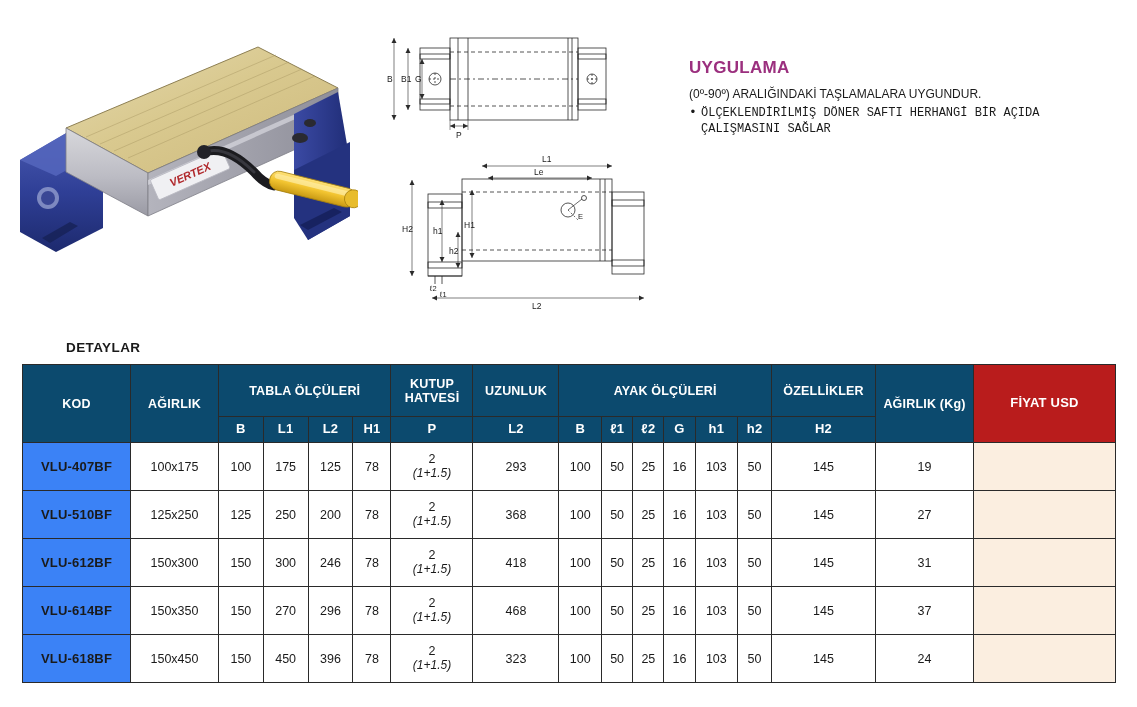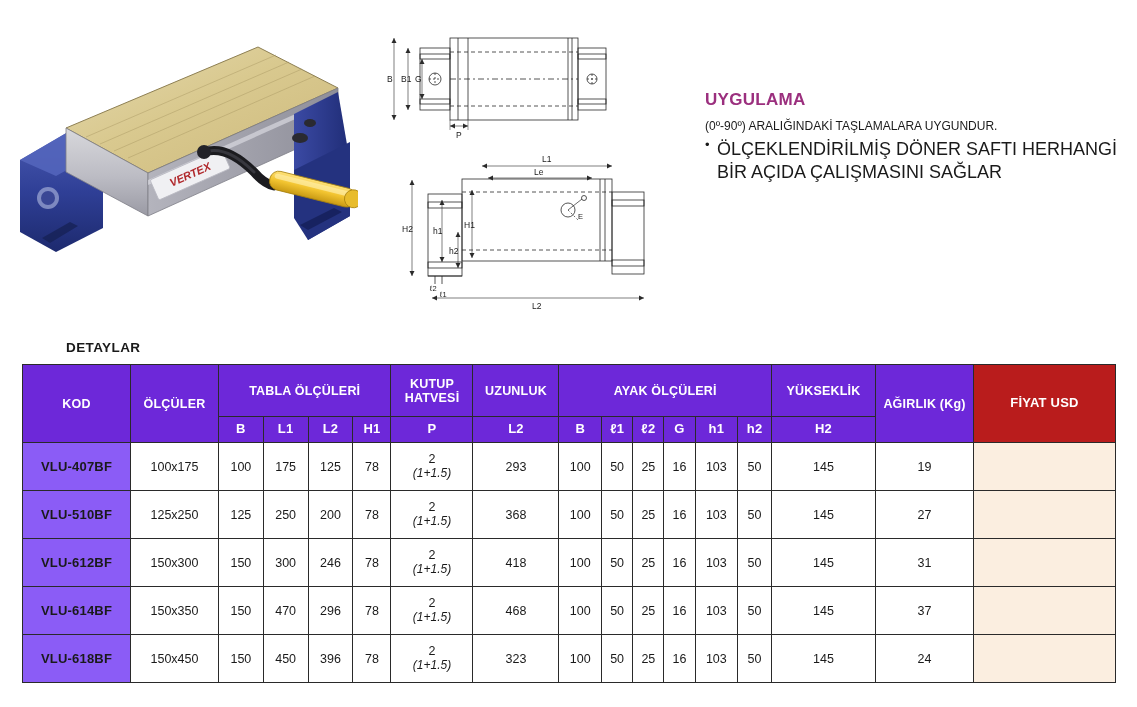--- a/index.html
+++ b/index.html
@@ -20,39 +20,40 @@
   .photo {
     position: absolute; left: 8px; top: 20px; width: 350px; height: 255px;
   }
   .photo svg { display: block; }
 
   
   .drawings { position: absolute; left: 372px; top: 14px; width: 320px; height: 300px; }
   .drawings svg { display: block; }
 
   
-  .textcol { position: absolute; left: 705px; top: 58px; width: 425px; margin-top: 32px; }
+  .textcol { position: absolute; left: 689px; top: 58px; width: 425px; }
   .head1, .head2 {
     color: #9b2f7e;
     font-weight: bold;
     font-size: 17px;
     letter-spacing: 0.3px;
     margin: 0 0 8px 0;
   }
   .head2 { margin-top: 22px; }
   .sub {
     font-size: 12px; color: #1a1a1a; margin: 0 0 2px 0; line-height: 1.35;
   }
   ul.feat { list-style: none; margin: 4px 0 0 0; padding: 0; }
   ul.feat li {
     position: relative;
-    font-size: 18px;
+    font-size: 12px;
     line-height: 1.28;
     padding-left: 12px;
     margin-bottom: 1px;
+    font-family: Liberation Mono, monospace;
   }
   ul.feat li::before {
     content: "\2022";
     position: absolute; left: 0; top: -1px;
     font-size: 13px;
   }
 
   
   .detaylar {
     position: absolute; left: 22px; top: 340px;
@@ -66,37 +67,37 @@
     border-collapse: collapse;
     font-size: 12.5px;
   }
   table.spec th, table.spec td {
     border: 1px solid #2a2a2a;
     text-align: center;
     vertical-align: middle;
     padding: 2px 2px;
   }
   table.spec thead th {
-    background: #6d28d9;
+    background: #0c4a6e;
     color: #ffffff;
     font-weight: bold;
     font-size: 12.5px;
     line-height: 1.12;
     letter-spacing: 0.2px;
   }
   table.spec thead th.fiyat {
     background: #b91c1c;
     color: #ffffff;
     font-size: 13px;
   }
   table.spec thead tr.r1 th { height: 52px; }
   table.spec thead tr.r2 th { height: 26px; font-size: 13px; }
   table.spec tbody td { height: 48px; background: #ffffff; }
   table.spec tbody td.kod {
-    background: #8b5cf6;
+    background: #3b82f6;
     font-weight: bold;
     font-size: 13px;
     letter-spacing: 0.2px;
     text-align: center;
   }
   table.spec tbody td.fiyatcell { background: #fbeee0; }
   table.spec tbody td.p {
     line-height: 1.15;
     font-size: 12.5px;
   }
@@ -290,26 +291,26 @@
       </ul>
     </div>
   </div>
 
   <div class="detaylar">DETAYLAR</div>
 
   <table class="spec">
     <thead>
       <tr class="r1">
         <th rowspan="2" style="width:108px">KOD</th>
-        <th rowspan="2" style="width:88px">ÖLÇÜLER</th>
+        <th rowspan="2" style="width:88px">AĞIRLIK</th>
         <th colspan="4" style="width:164px">TABLA ÖLÇÜLERİ</th>
         <th style="width:82px">KUTUP HATVESİ</th>
         <th style="width:86px">UZUNLUK</th>
         <th colspan="6" style="width:202px">AYAK ÖLÇÜLERİ</th>
-        <th style="width:104px">YÜKSEKLİK</th>
+        <th style="width:104px">ÖZELLİKLER</th>
         <th rowspan="2" style="width:98px">AĞIRLIK (Kg)</th>
         <th rowspan="2" class="fiyat" style="width:142px">FİYAT USD</th>
       </tr>
       <tr class="r2">
         <th>B</th>
         <th>L1</th>
         <th>L2</th>
         <th>H1</th>
         <th>P</th>
         <th>L2</th>
@@ -386,21 +387,21 @@
         <td>103</td>
         <td>50</td>
         <td>145</td>
         <td>31</td>
         <td class="fiyatcell"></td>
       </tr>
       <tr>
         <td class="kod">VLU-614BF</td>
         <td>150x350</td>
         <td>150</td>
-        <td>470</td>
+        <td>270</td>
         <td>296</td>
         <td>78</td>
         <td class="p">
           <span>2</span>
           <span class="small">(1+1.5)</span>
         </td>
         <td>468</td>
         <td>100</td>
         <td>50</td>
         <td>25</td>

